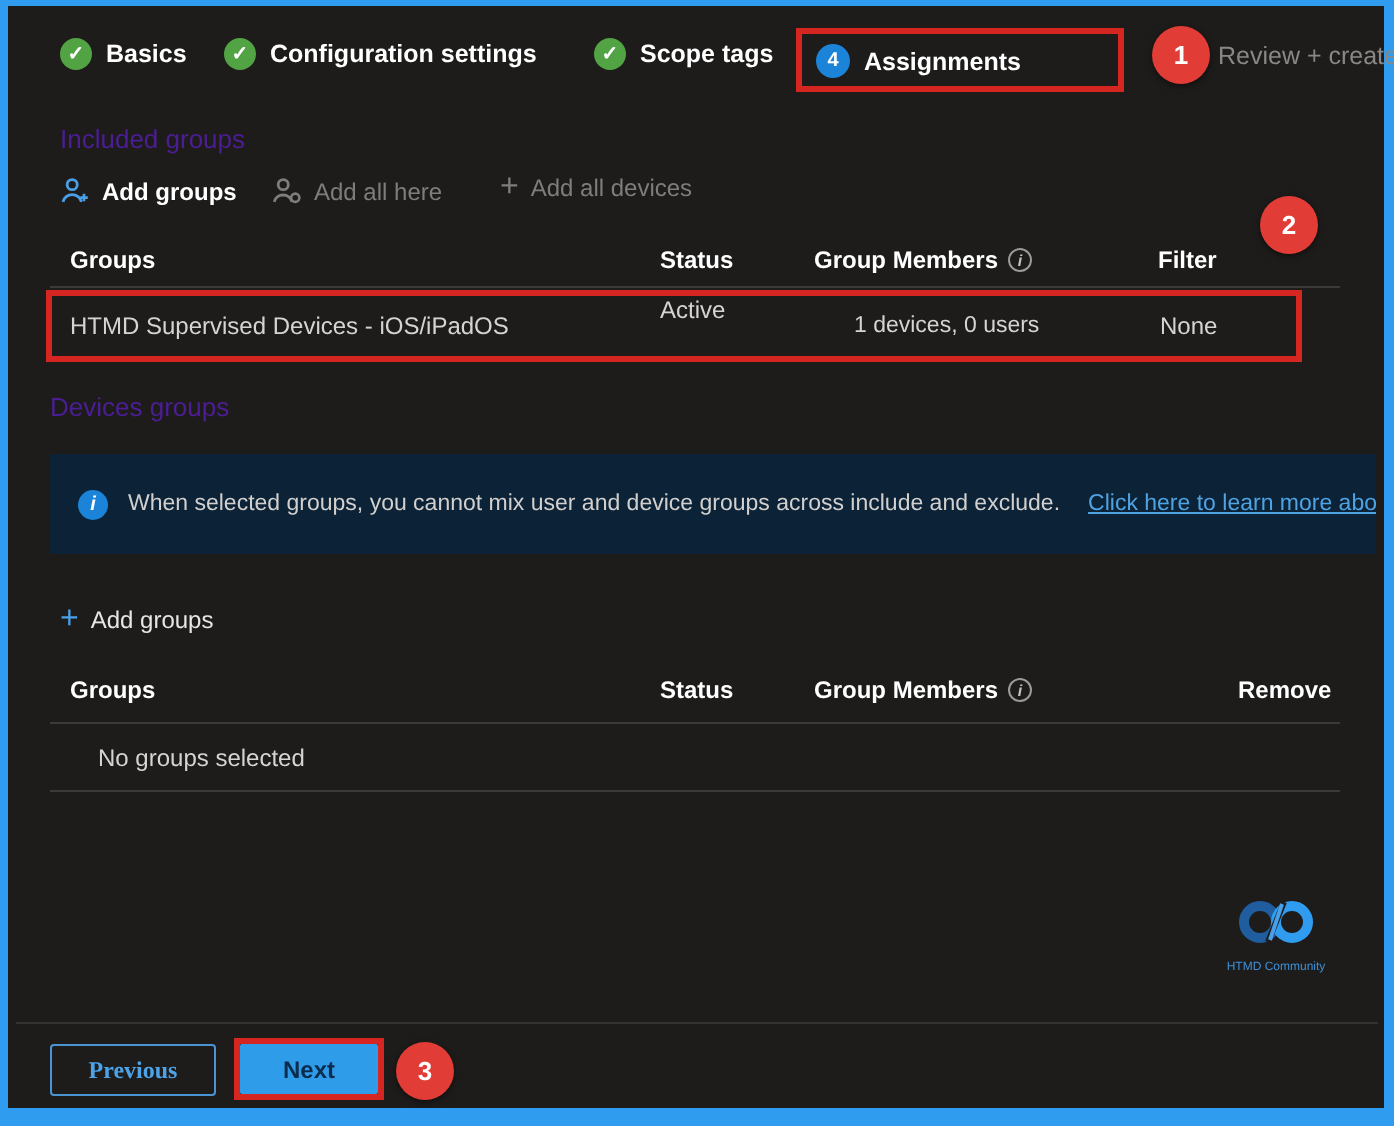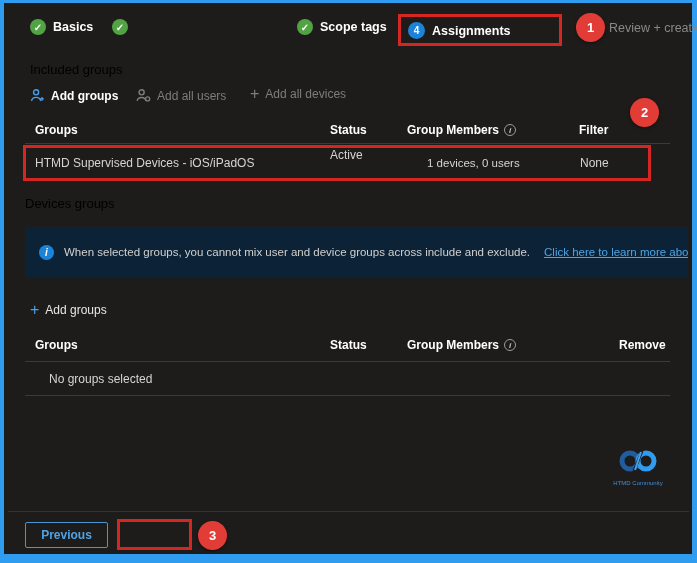--- a/index.html
+++ b/index.html
@@ -6,21 +6,21 @@
   *{box-sizing:border-box;font-family:"Liberation Sans",sans-serif;}
   .wrap{position:relative;width:697px;height:563px;background:#2f9cf0;overflow:hidden;}
   .content-bg{position:absolute;left:4px;top:3px;width:688px;height:551px;background:#1d1c1b;}
   .abs{position:absolute;}
   .tab{display:flex;align-items:center;gap:7px;font-size:12.5px;font-weight:600;color:#ffffff;white-space:nowrap;}
   .tab.disabled{color:#8a8886;font-weight:400;}
   .chk{width:16px;height:16px;border-radius:50%;background:#52a343;color:#fff;font-size:10px;font-weight:700;display:flex;align-items:center;justify-content:center;flex:0 0 auto;}
   .stepnum{width:17px;height:17px;border-radius:50%;background:#1b84d8;color:#fff;font-size:10px;font-weight:700;display:flex;align-items:center;justify-content:center;flex:0 0 auto;}
   .redbox{border:3px solid #d62622;background:transparent;z-index:5;pointer-events:none;}
   .ann-circle{border-radius:50%;background:#e23c36;color:#fff;font-weight:700;font-size:13px;display:flex;align-items:center;justify-content:center;z-index:6;box-shadow:0 1px 3px rgba(0,0,0,.5);}
-  .section-h{font-size:13px;color:#000000;}
+  .section-h{font-size:13px;color:#4c1d95;}
   .toolbar-item{display:flex;align-items:center;gap:6px;font-size:12px;cursor:pointer;background:none;border:none;padding:0;}
   .toolbar-item .lbl-on{color:#ffffff;font-weight:700;}
   .toolbar-item .lbl-off{color:#7f7d7b;}
   .th{font-size:12px;font-weight:700;color:#ffffff;white-space:nowrap;display:flex;align-items:center;gap:5px;}
   .cell{font-size:12px;color:#d6d4d1;white-space:nowrap;}
   .hr{height:1px;background:#3b3a39;}
   .info-outline{width:12px;height:12px;border-radius:50%;border:1px solid #9d9b99;color:#c4c2c0;font-size:8px;font-weight:700;display:inline-flex;align-items:center;justify-content:center;font-style:italic;}
   .banner{background:#0c2236;display:flex;align-items:center;gap:10px;padding:0 12px 0 14px;overflow:hidden;}
   .banner-ic{width:15px;height:15px;border-radius:50%;background:#1b84d8;color:#fff;font-size:10px;font-weight:700;font-style:italic;display:flex;align-items:center;justify-content:center;flex:0 0 auto;}
   .banner-txt{font-size:11.5px;color:#d2d0ce;white-space:nowrap;}
@@ -36,20 +36,21 @@
 
 <div class="wrap">
   <div class="content-bg"></div>
 
   <div class="abs tab" style="left:30px;top:19px;">
     <span class="chk">✓</span>
     <span>Basics</span>
   </div>
   <div class="abs tab" style="left:112px;top:19px;">
     <span class="chk">✓</span>
+    <span>Configuration settings</span>
   </div>
   <div class="abs tab" style="left:297px;top:19px;">
     <span class="chk">✓</span>
     <span>Scope tags</span>
   </div>
   <div class="abs redbox" style="left:398px;top:14px;width:164px;height:32px;"></div>
   <div class="abs tab" style="left:408px;top:22px;">
     <span class="stepnum">4</span>
     <span>Assignments</span>
   </div>
@@ -67,21 +68,21 @@
       <path d="M12.8 9.5 v4 M10.8 11.5 h4" stroke="#4aa0e8" stroke-width="1.4"></path>
     </svg>
     <span class="lbl-on">Add groups</span>
   </button>
   <button class="abs toolbar-item" style="left:136px;top:88px;">
     <svg width="15" height="15" viewBox="0 0 16 16">
       <circle cx="6" cy="4.6" r="2.7" fill="none" stroke="#7f7d7b" stroke-width="1.5"></circle>
       <path d="M1.2 13.8 a4.8 4.6 0 0 1 9.4 0" fill="none" stroke="#7f7d7b" stroke-width="1.5"></path>
       <circle cx="12.4" cy="11.6" r="2.2" fill="none" stroke="#7f7d7b" stroke-width="1.4"></circle>
     </svg>
-    <span class="lbl-off">Add all users</span>
+    <span class="lbl-off">Add all here</span>
   </button>
   <button class="abs toolbar-item" style="left:250px;top:87px;">
     <span class="plus gray">+</span>
     <span class="lbl-off">Add all devices</span>
   </button>
 
   <div class="abs th" style="left:35px;top:123px;">Groups</div>
   <div class="abs th" style="left:330px;top:123px;">Status</div>
   <div class="abs th" style="left:407px;top:123px;">
     <span>Group Members</span>
@@ -129,16 +130,19 @@
     <svg width="46" height="28" viewBox="0 0 46 28">
       <circle cx="15" cy="14" r="8" fill="none" stroke="#1f5d9e" stroke-width="5"></circle>
       <circle cx="31" cy="14" r="8" fill="none" stroke="#2f9cf0" stroke-width="5"></circle>
       <path d="M27 4 L19 24" stroke="#1d1c1b" stroke-width="3"></path>
       <path d="M26 5 L20 23" stroke="#4aa0e8" stroke-width="2"></path>
     </svg>
     <div class="logo-cap">HTMD Community</div>
   </div>
 
   <div class="abs hr" style="left:8px;top:511px;width:681px;background:#343332;"></div>
-  <button class="abs btn-outline" style="left:25px;top:522px;width:83px;height:26px;">Previous</button>
+  <button class="abs btn-outline" style="left:25px;top:522px;width:83px;height:26px;font-family:Liberation Serif, serif;">Previous</button>
   <div class="abs redbox" style="left:117px;top:519px;width:75px;height:31px;"></div>
+  <div class="abs" style="left:120px;top:522px;width:69px;height:25px;">
+    <button class="btn-primary">Next</button>
+  </div>
   <div class="abs ann-circle" style="left:198px;top:521px;width:29px;height:29px;">3</div>
 </div>
 
 </body></html>

